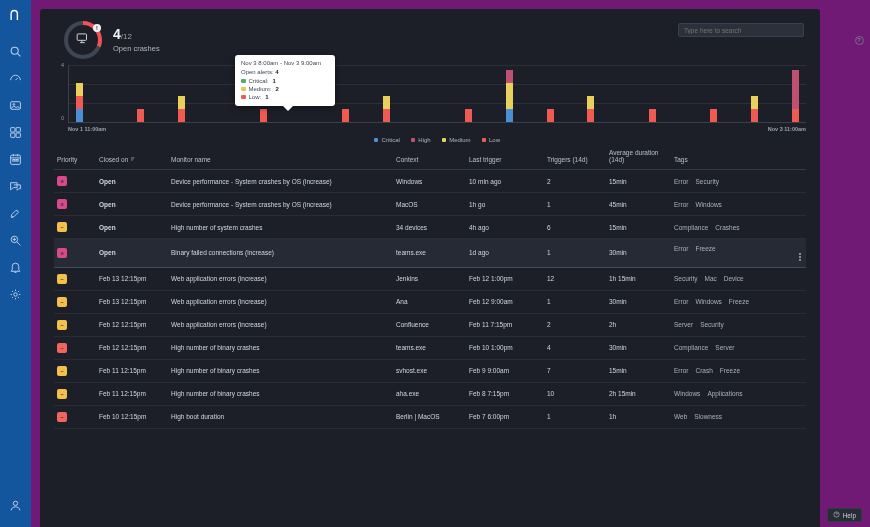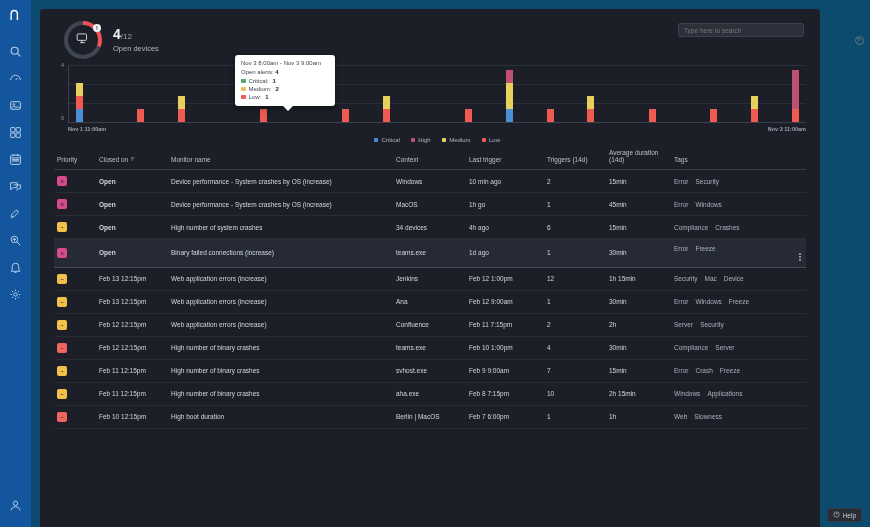--- a/index.html
+++ b/index.html
@@ -47,21 +47,21 @@
   .crumb-lg { font-size: 10px; color: #f0f2f5; font-weight: 500; }
   .topbar-spacer { flex: 1 1 auto; }
   .timepill {
     display: flex; align-items: center; gap: 4px;
     border: 1px solid #3b414d; border-radius: 3px;
     padding: 3px 7px; font-size: 7px; color: #d4d9e1; background: #272c35;
   }
   .timepill svg { width: 8px; height: 8px; }
 
   
-  .bodyarea { flex: 1 1 auto; background: #0c4a6e; position: relative; display: flex; gap: 19px; }
+  .bodyarea { flex: 1 1 auto; background: #701a75; position: relative; display: flex; gap: 19px; }
   .content {
     margin: 9px 9px 0 9px;
     background: #1c1f27;
     border-radius: 3px 3px 0 0;
     flex: 1 1 auto;
     min-width: 0;
     position: relative;
     padding: 0 14px;
     overflow: hidden;
   }
@@ -288,21 +288,21 @@
                     </svg>
                 </span>
               </div>
             </div>
             <div class="donut-badge">!</div>
           </div>
           <div class="sum-text">
             <div class="sum-num">
               <span>4</span><span class="den">/12</span>
             </div>
-            <div class="sum-lbl">Open devices</div>
+            <div class="sum-lbl">Open crashes</div>
           </div>
           <div class="sum-spacer"></div>
           <input class="search-input" type="text" placeholder="Type here to search" style="">
         </section>
 
         <div class="tooltip">
           <div class="tt-title">Nov 3 8:00am - Nov 3 9:00am</div>
           <div class="tt-total">
             <span>Open alerts:</span>
             <b>4</b>

